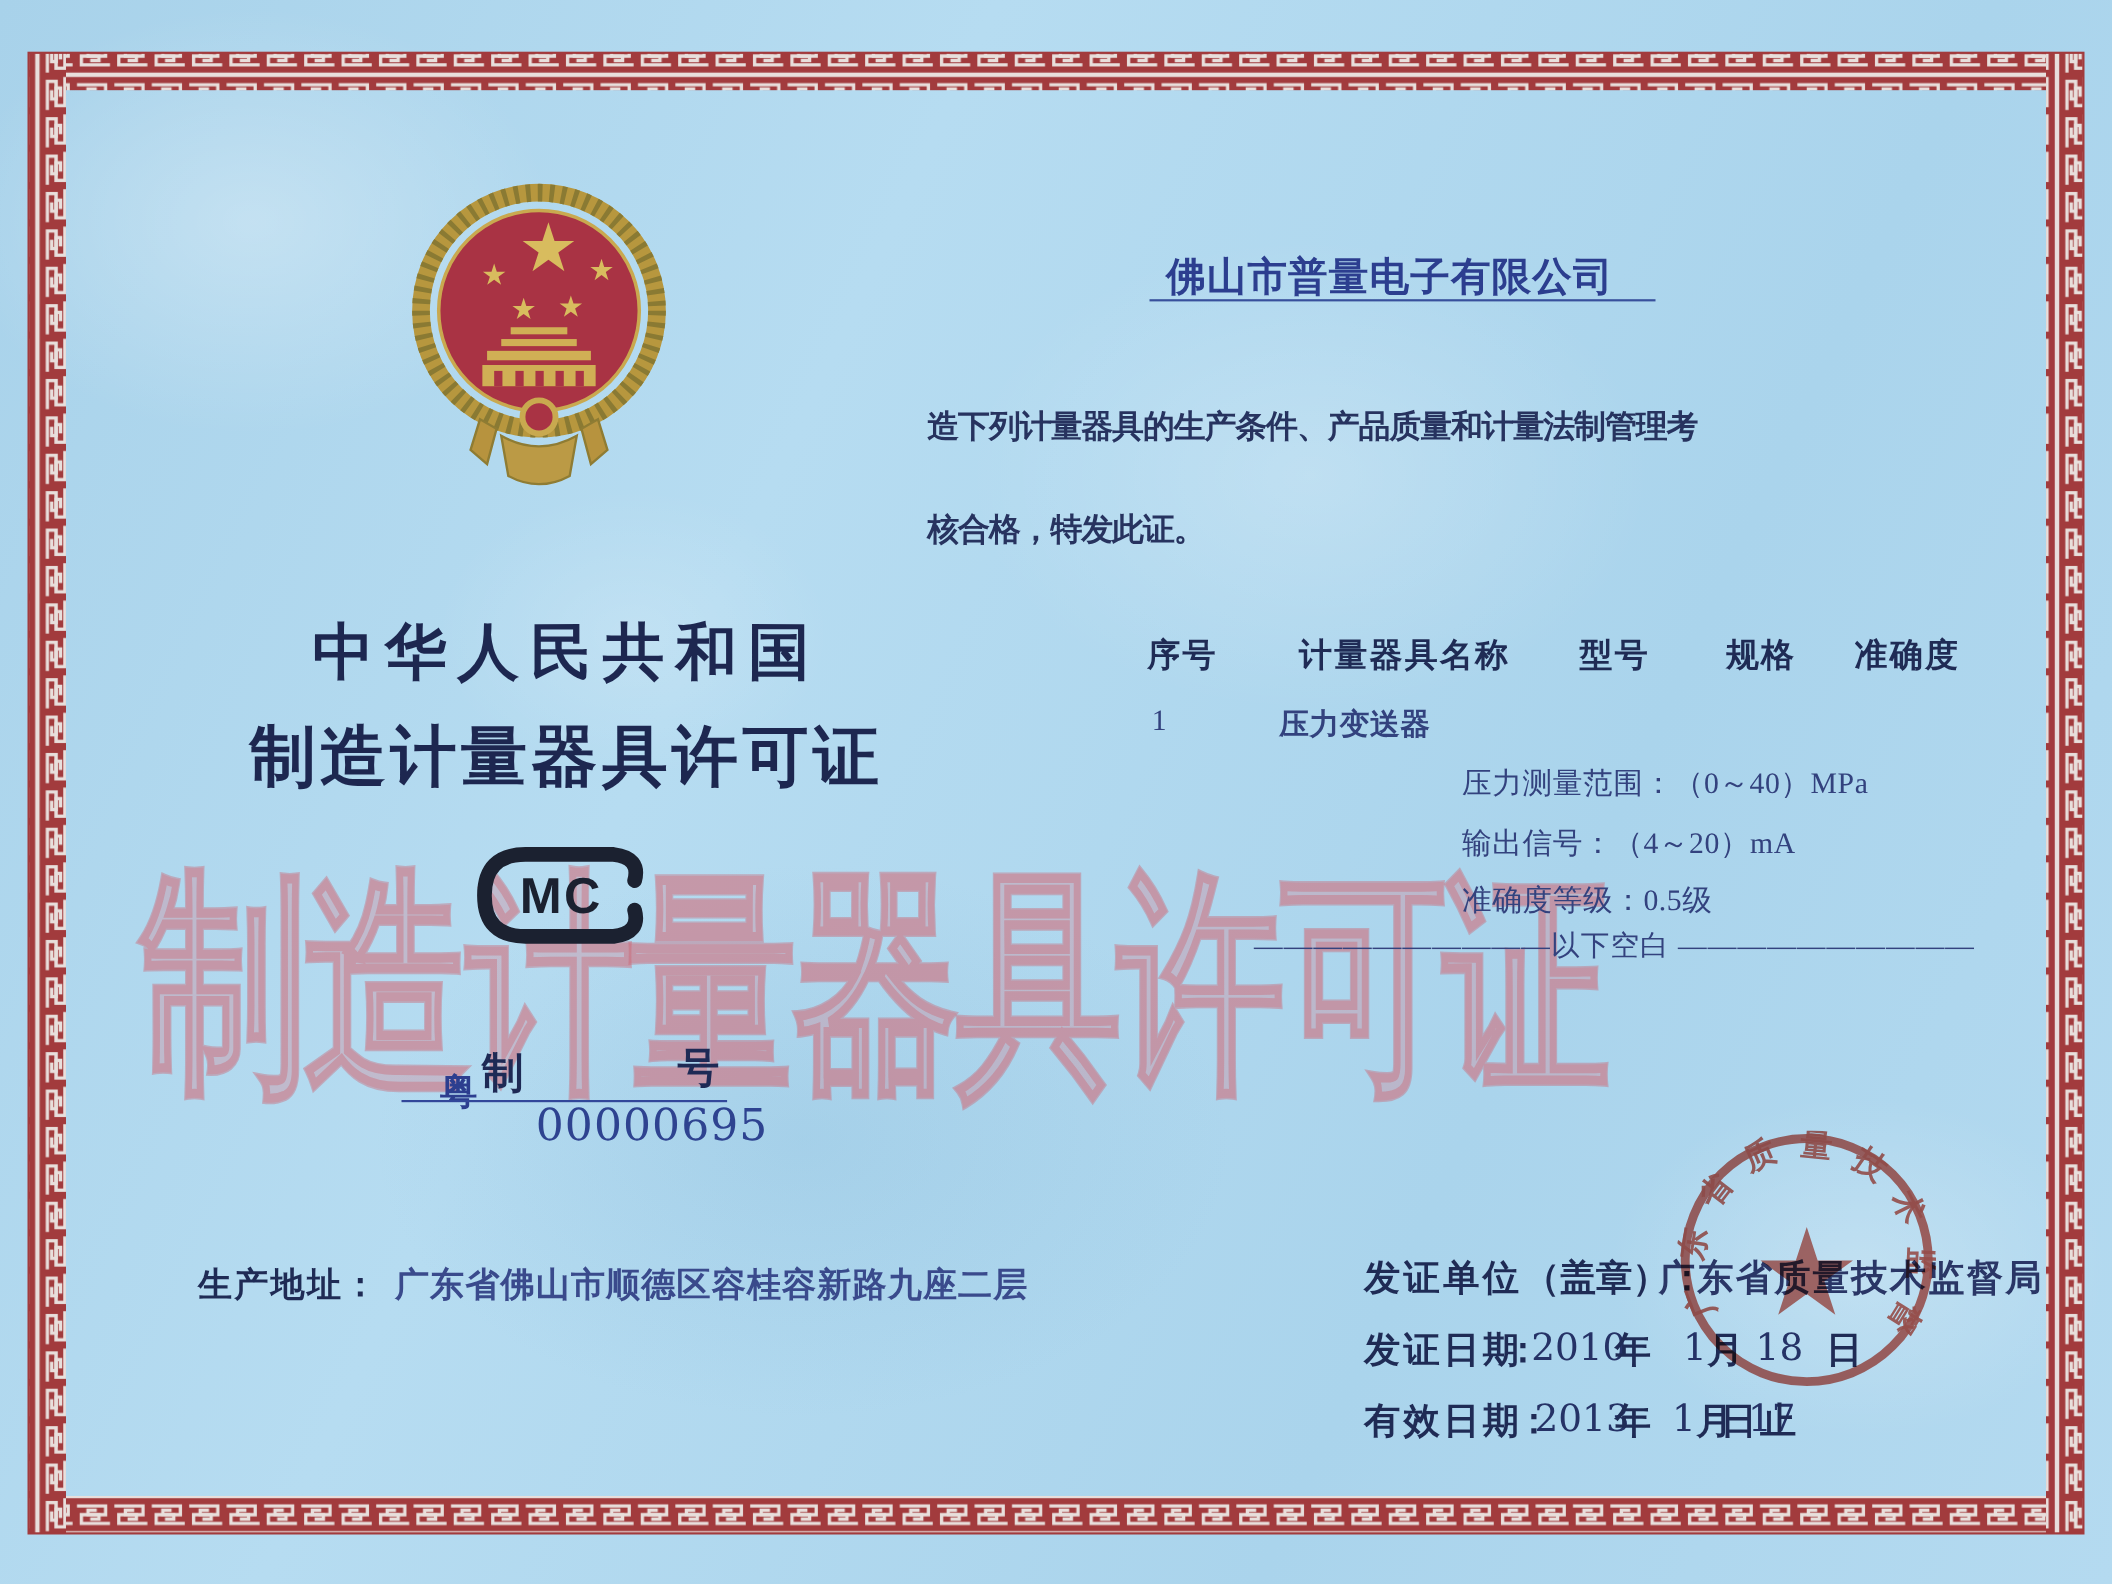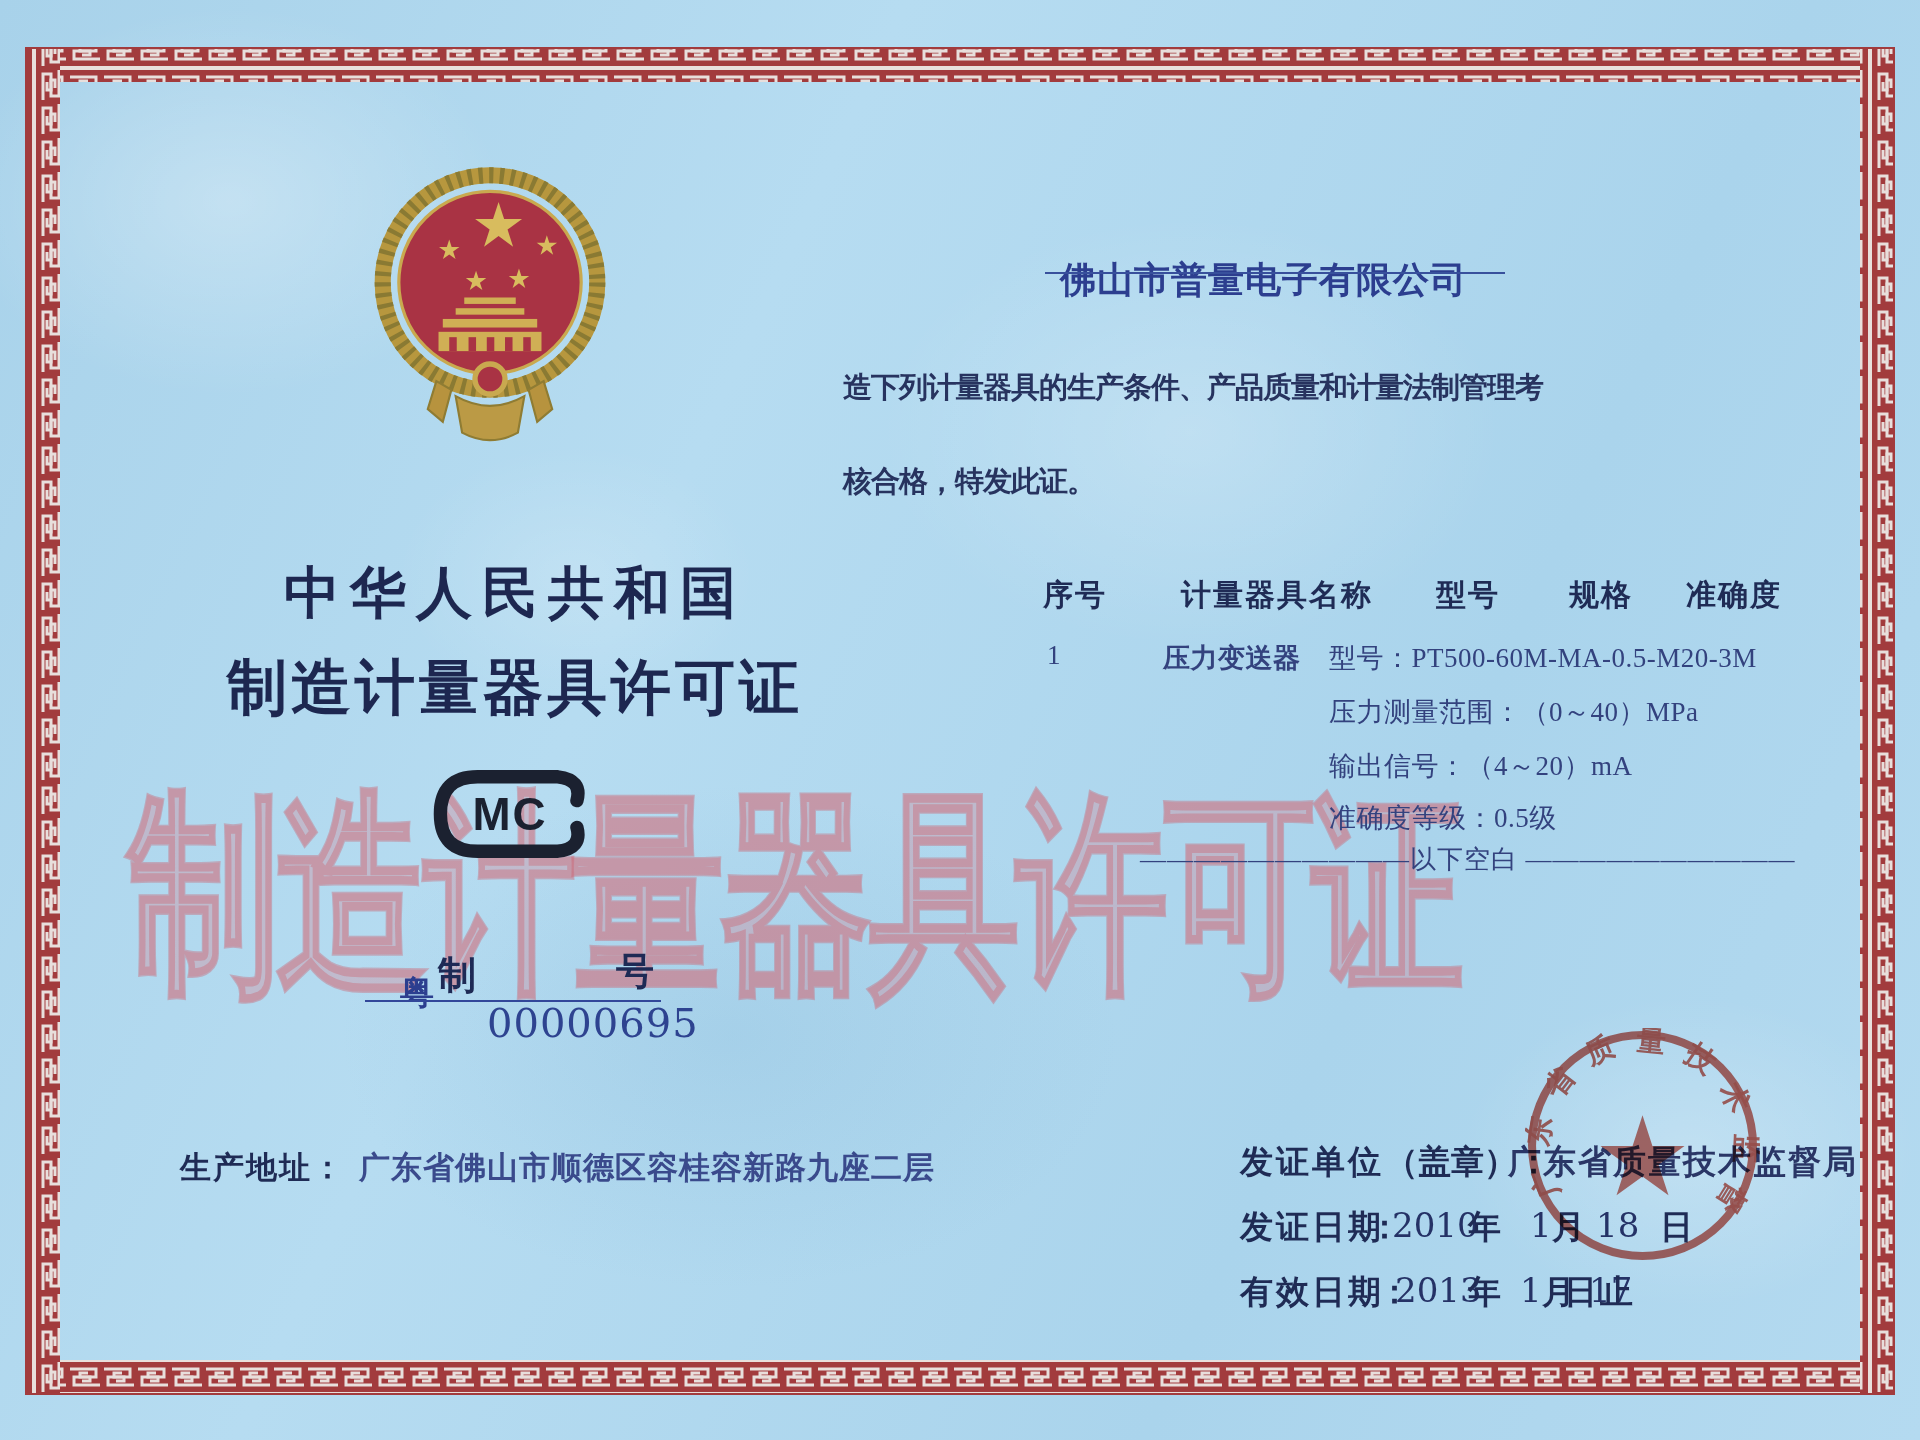--- a/index.html
+++ b/index.html
@@ -18,21 +18,21 @@
   .abs{position:absolute;}
   .layer{position:absolute;inset:0;}
   .z0{z-index:0}.z1{z-index:1}.z2{z-index:2}.z3{z-index:3}
   .watermark{
     left:128px;top:752px;
     font-size:152px;font-weight:700;letter-spacing:-4px;white-space:nowrap;
     color:rgba(216,125,138,.34);
     -webkit-text-stroke:2px rgba(203,102,116,.42);
     transform:scaleY(1.42);transform-origin:top left;
   }
-  .company{left:1060px;top:228px;font-size:36px;font-weight:700;color:#2c3e8f;letter-spacing:1px;margin-top:28px;}
+  .company{left:1060px;top:228px;font-size:36px;font-weight:700;color:#2c3e8f;letter-spacing:1px;}
   .company-underline{left:1045px;top:272px;width:460px;height:2px;background:#38509c;}
   .intro{font-size:29px;font-weight:700;letter-spacing:-1px;color:#27335f;white-space:nowrap;}
   .intro1{left:901px;top:272px;}
   .intro2{left:843px;top:368px;}
   .intro3{left:843px;top:462px;}
   .th{top:575px;font-size:30px;font-weight:700;color:#1f2b55;letter-spacing:2px;}
   .spec{font-size:27px;color:#33427e;letter-spacing:0.5px;white-space:nowrap;}
   .blanknote{left:1140px;top:842px;width:640px;font-size:26px;color:#33427e;white-space:nowrap;letter-spacing:1px;}
   .title-line{left:175px;width:680px;text-align:center;font-weight:700;color:#1d2750;white-space:nowrap;}
   .title1{top:556px;font-size:56px;letter-spacing:10px;}
@@ -142,21 +142,20 @@
     <div class="abs intro intro3">核合格，特发此证。</div>
 
     <span class="abs th" style="left:1043px">序号</span>
     <span class="abs th" style="left:1181px">计量器具名称</span>
     <span class="abs th" style="left:1436px">型号</span>
     <span class="abs th" style="left:1569px">规格</span>
     <span class="abs th" style="left:1686px">准确度</span>
 
     <span class="abs spec" style="left:1047px;top:640px">1</span>
     <span class="abs spec" style="left:1163px;top:640px;font-weight:700">压力变送器</span>
-    <div class="abs spec" style="left:1329px;top:640px">型号：PT500-60M-MA-0.5-M20-3M</div>
     <div class="abs spec" style="left:1329px;top:694px">压力测量范围：（0～40）MPa</div>
     <div class="abs spec" style="left:1329px;top:748px">输出信号：（4～20）mA</div>
     <div class="abs spec" style="left:1329px;top:800px">准确度等级：0.5级</div>
     <div class="abs blanknote">——————————以下空白 ——————————</div>
 
     <div class="abs addr">
       <span class="label">生产地址：</span><span class="value">广东省佛山市顺德区容桂容新路九座二层</span>
     </div>
 
     <span class="abs iss-label r1">发证单位</span>

